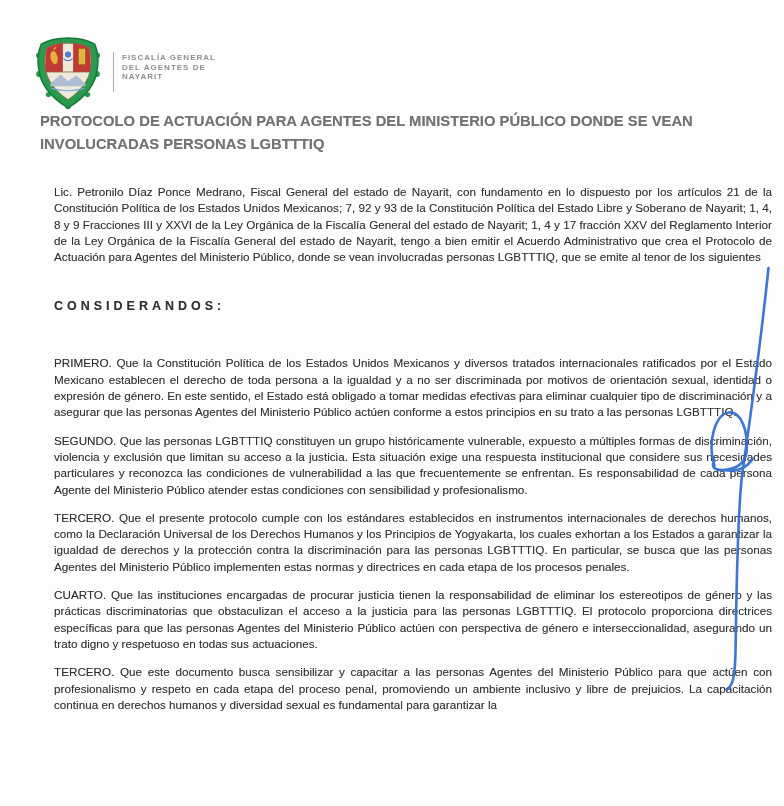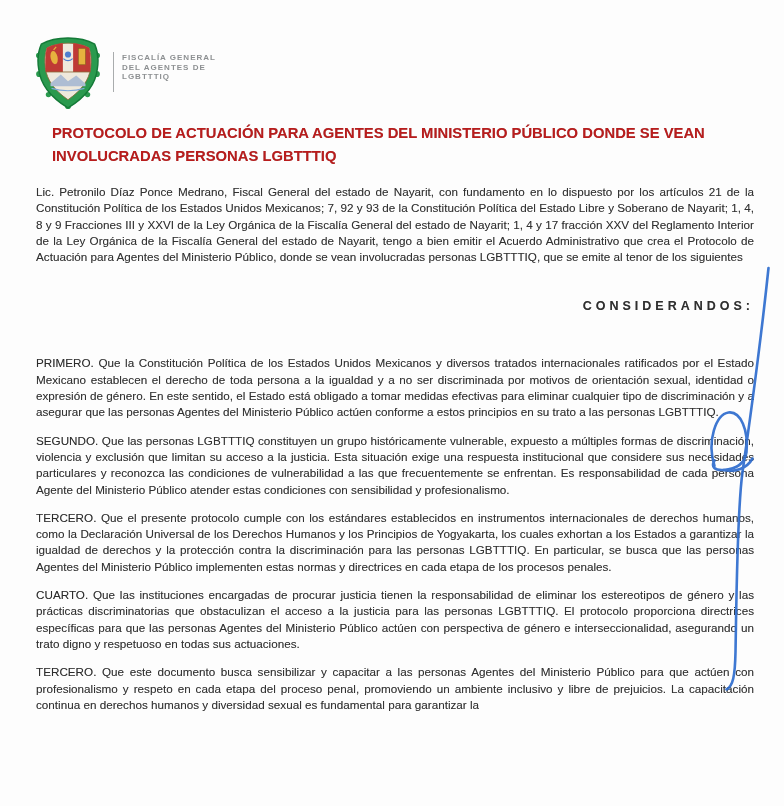--- a/index.html
+++ b/index.html
@@ -23,39 +23,39 @@
   }
   .agency {
     position: absolute; top: 53px; left: 99px;
     font-size: 8px; font-weight: 700; letter-spacing: 1px;
     line-height: 9.6px; color: #8d9092;
   }
 
   
   .title {
     position: absolute; top: 106px; left: 36px; width: 718px;
-    margin: 16px;
+    margin: 4px;
     font-size: 14.8px; font-weight: 700; line-height: 22.5px;
-    color: #b91c1c;
+    color: #737373;
     text-shadow: 0 0 0.5px rgba(70,70,70,0.4);
   }
 
   
   .content {
-    position: absolute; top: 184px; left: 36px; width: 718px; height: 606px;
+    position: absolute; top: 184px; left: 54px; width: 718px; height: 606px;
     overflow: hidden;
     font-size: 11.7px; line-height: 16.3px;
     text-align: justify;
     color: #323232;
     text-shadow: 0 0 0.5px rgba(70,70,70,0.4);
   }
   .content p { margin: 0 0 12px 0; }
   .section-heading {
     margin: 34px 0 42px 0;
-    text-align: right;
+    text-align: left;
     font-size: 12.5px; font-weight: 700;
     letter-spacing: 4px;
     line-height: 14px;
     color: #2f2f2f;
   }
   .para b { font-weight: 400; color: #2c2c2c; }
 
   
   .pen-mark { position: absolute; top: 0; left: 0; pointer-events: none; }
 
@@ -98,21 +98,21 @@
         <path d="M9.3 34 L52.7 34" stroke="#8a6a3a" stroke-width="0.8"></path>
 
         <path d="M14 45 L24 36.5 L31 43 L39 37.5 L48 45.5 L48 48 L14 48 Z" fill="#aebdd3"></path>
         <path d="M15 50 Q31 54.5 47 50" stroke="#7fa8d9" stroke-width="1.2" fill="none"></path>
       </svg>
     </div>
     <div class="logo-divider"></div>
     <div class="agency">
       <div>FISCALÍA GENERAL</div>
       <div>DEL AGENTES DE</div>
-      <div>LGBTTTIQ</div>
+      <div>NAYARIT</div>
     </div>
   </div>
 
   <h1 class="title">PROTOCOLO DE ACTUACIÓN PARA AGENTES DEL MINISTERIO PÚBLICO DONDE SE VEAN INVOLUCRADAS PERSONAS LGBTTTIQ</h1>
 
   <div class="content">
     <p class="intro">Lic. Petronilo Díaz Ponce Medrano, Fiscal General del estado de Nayarit, con fundamento en lo dispuesto por los artículos 21 de la Constitución Política de los Estados Unidos Mexicanos; 7, 92 y 93 de la Constitución Política del Estado Libre y Soberano de Nayarit; 1, 4, 8 y 9 Fracciones III y XXVI de la Ley Orgánica de la Fiscalía General del estado de Nayarit; 1, 4 y 17 fracción XXV del Reglamento Interior de la Ley Orgánica de la Fiscalía General del estado de Nayarit, tengo a bien emitir el Acuerdo Administrativo que crea el Protocolo de Actuación para Agentes del Ministerio Público, donde se vean involucradas personas LGBTTTIQ, que se emite al tenor de los siguientes</p>
 
     <h2 class="section-heading">CONSIDERANDOS:</h2>
 

